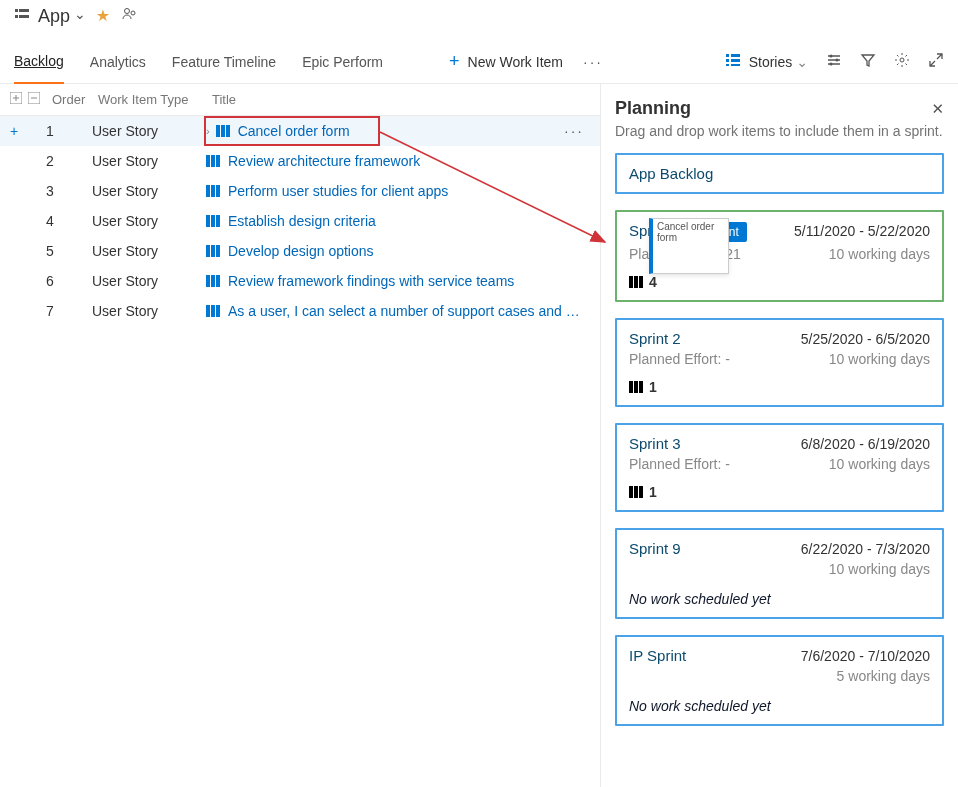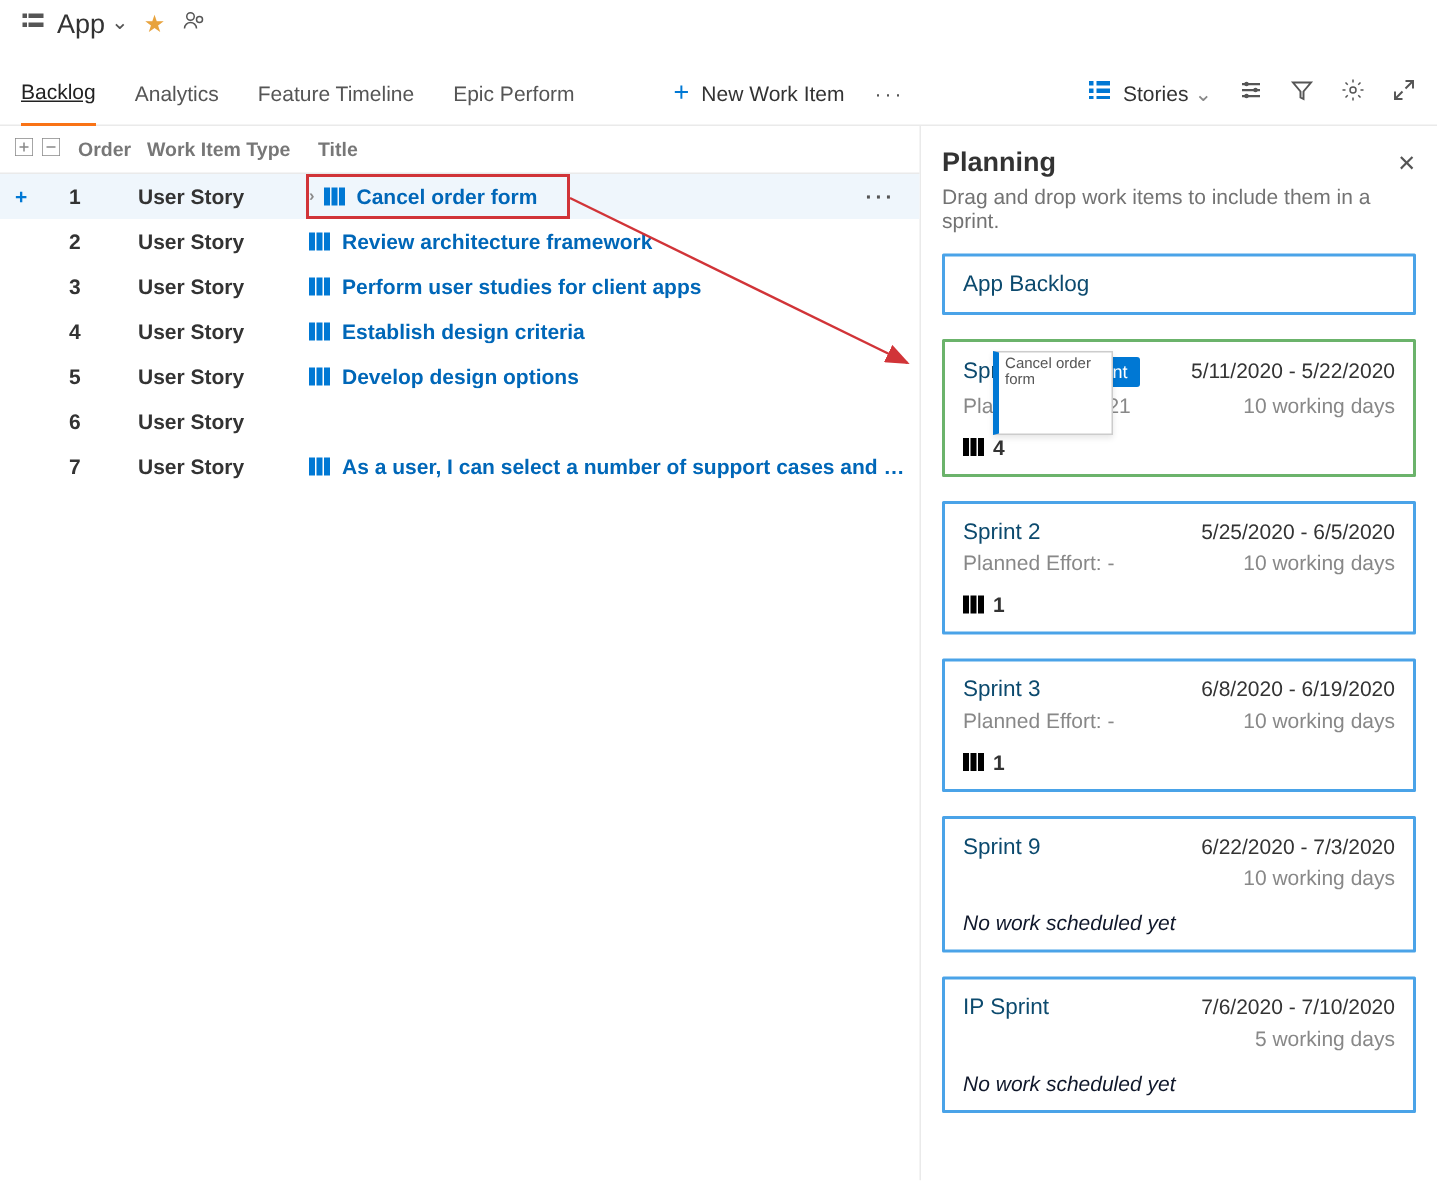--- a/index.html
+++ b/index.html
@@ -14,21 +14,21 @@
 .tab { margin-right: 26px; cursor: pointer; line-height: 42px; color: #555; }
 .tab.active { color: #222; border-bottom: 2px solid #f97316; text-decoration: underline; }
 .tabs .spacer { flex: 1; }
 .newwi { display: flex; align-items: center; color: #333; cursor: pointer; }
 .newwi .plus { color: #0078d4; font-size: 18px; margin-right: 8px; }
 .dots { margin-left: 20px; color: #555; letter-spacing: 2px; cursor: pointer; }
 .right-tools { display: flex; align-items: center; margin-left: auto; gap: 18px; color: #555; }
 .stories-btn { display: flex; align-items: center; color: #333; cursor: pointer; }
 .stories-btn .ico { color: #0078d4; margin-right: 8px; }
 .main { display: flex; height: calc(100% - 84px); }
-.grid { flex: 1; position: relative; font-weight: bold; }
+.grid { flex: 1; position: relative; }
 .ghead { display: flex; align-items: center; height: 32px; border-bottom: 1px solid #eaeaea; padding: 0 10px; color: #777; font-size: 13px; }
 .ghead .exp { width: 18px; }
 .ghead .col-order { width: 46px; }
 .ghead .col-type { width: 114px; }
 .ghead .col-title { flex: 1; }
 .row { display: flex; align-items: center; height: 30px; padding: 0 10px; }
 .row.hl { background: #eff6fc; }
 .row .add { width: 18px; color: #0078d4; font-size: 14px; }
 .row .order { width: 46px; text-align: left; }
 .row .type { width: 114px; }
@@ -229,20 +229,28 @@
                 <rect x="10" y="1" width="4" height="12"></rect>
               </svg></span>
             <span class="link">Develop design options</span>
           </span>
         </div>
         <div class="row">
           <span class="add"></span>
           <span style="width:18px"></span>
           <span class="order">6</span>
           <span class="type">User Story</span>
+          <span class="title">
+            <span class="wicon"><svg viewBox="0 0 14 14">
+                <rect x="0" y="1" width="4" height="12"></rect>
+                <rect x="5" y="1" width="4" height="12"></rect>
+                <rect x="10" y="1" width="4" height="12"></rect>
+              </svg></span>
+            <span class="link">Review framework findings with service teams</span>
+          </span>
         </div>
         <div class="row">
           <span class="add"></span>
           <span style="width:18px"></span>
           <span class="order">7</span>
           <span class="type">User Story</span>
           <span class="title">
             <span class="wicon"><svg viewBox="0 0 14 14">
                 <rect x="0" y="1" width="4" height="12"></rect>
                 <rect x="5" y="1" width="4" height="12"></rect>

